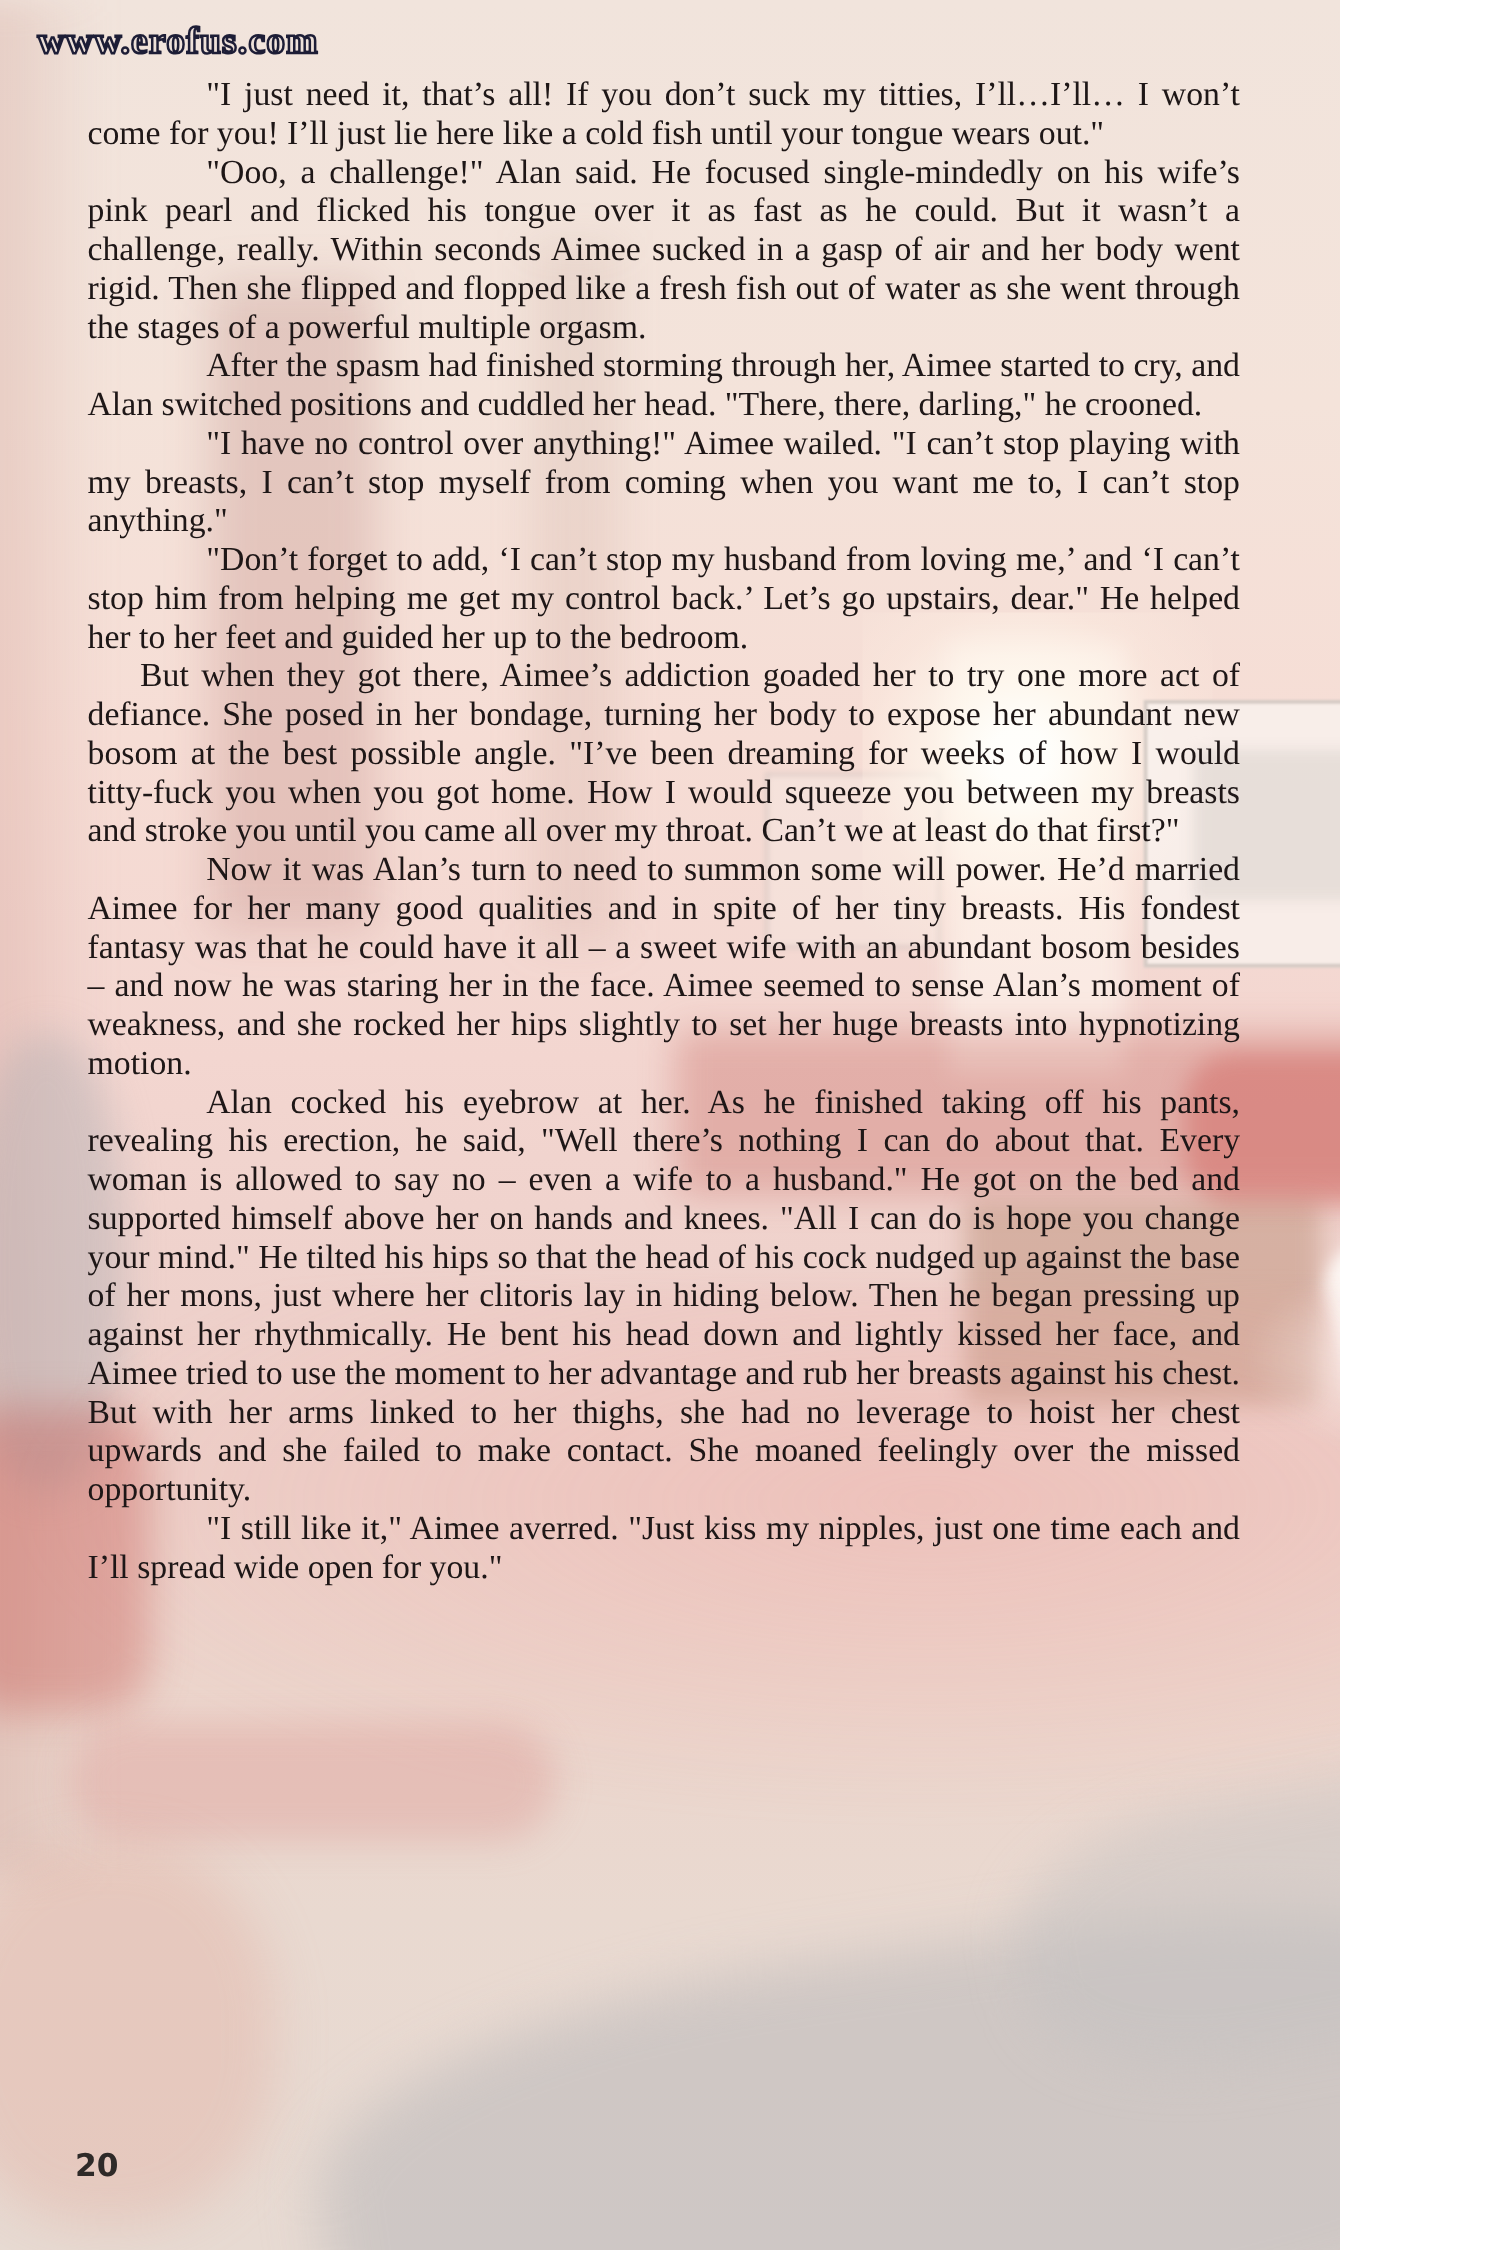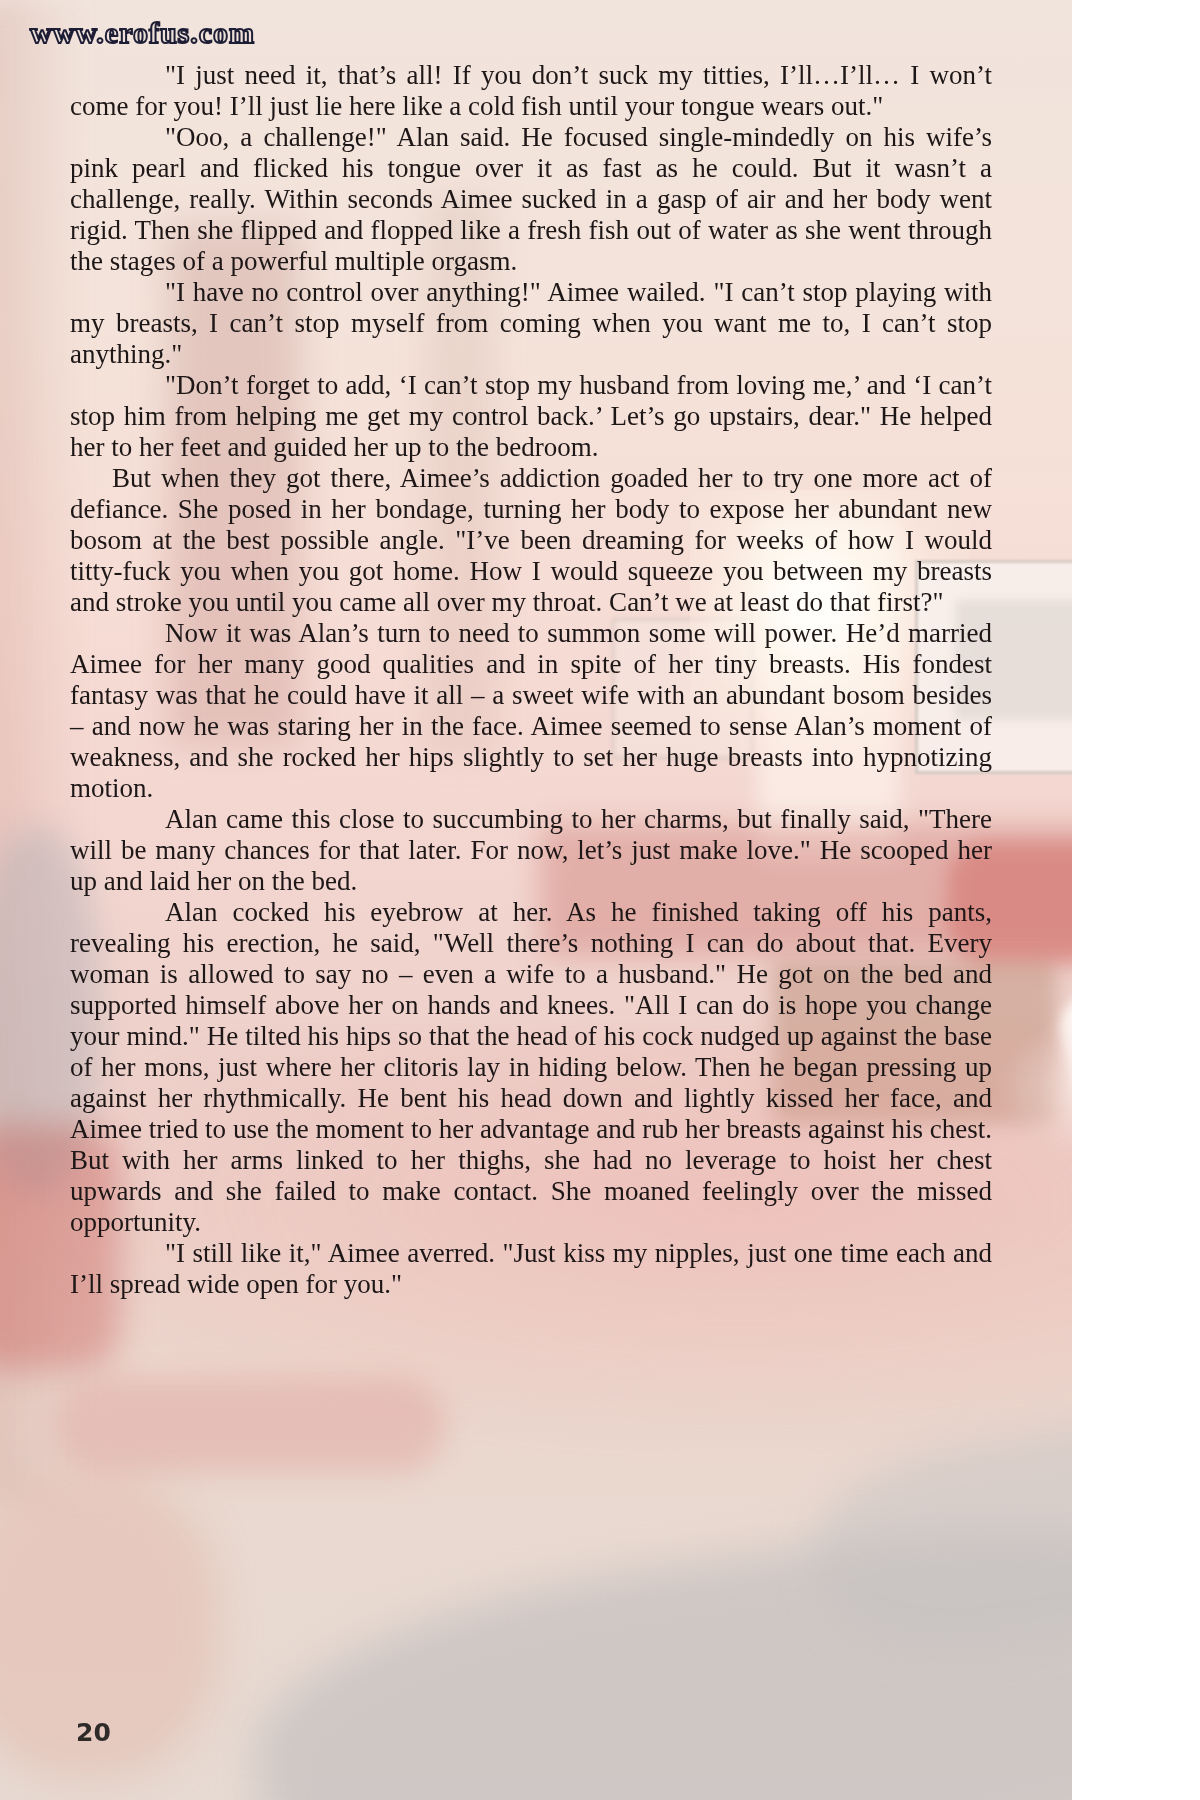--- a/index.html
+++ b/index.html
@@ -88,21 +88,21 @@
     color: #1e1717;
   }
   .story p {
     margin: 0; padding: 0;
     font-size: 27px; line-height: 31px;
     text-align: justify;
     text-indent: 95px;
   }
   .story p.small-indent { text-indent: 42px; }
   .page-number {
-    position: absolute; left: 76px; top: 1718px; z-index: 5;
+    position: absolute; left: 60px; top: 1718px; z-index: 5;
     font-family: "DejaVu Sans", "Liberation Sans", sans-serif;
     font-weight: 600; font-size: 25px; color: #2e2a28; text-align: center;
   }
 </style>
 </head>
 <body>
 
 <div class="page">
 
   <div class="bg-scene">
@@ -127,24 +127,24 @@
     <div class="bg bg-drape1"></div>
     <div class="bg bg-drape2"></div>
     <div class="bg bg-warm-bottomleft"></div>
   </div>
 
   <div class="watermark">www.erofus.com</div>
 
   <div class="story">
       <p>"I just need it, that’s all! If you don’t suck my titties, I’ll…I’ll… I won’t come for you! I’ll just lie here like a cold fish until your tongue wears out."</p>
       <p>"Ooo, a challenge!" Alan said. He focused single-mindedly on his wife’s pink pearl and flicked his tongue over it as fast as he could. But it wasn’t a challenge, really. Within seconds Aimee sucked in a gasp of air and her body went rigid. Then she flipped and flopped like a fresh fish out of water as she went through the stages of a powerful multiple orgasm.</p>
+      <p>After the spasm had finished storming through her, Aimee started to cry, and Alan switched positions and cuddled her head. "There, there, darling," he crooned.</p>
       <p>"I have no control over anything!" Aimee wailed. "I can’t stop playing with my breasts, I can’t stop myself from coming when you want me to, I can’t stop anything."</p>
       <p>"Don’t forget to add, ‘I can’t stop my husband from loving me,’ and ‘I can’t stop him from helping me get my control back.’ Let’s go upstairs, dear." He helped her to her feet and guided her up to the bedroom.</p>
       <p class="small-indent">But when they got there, Aimee’s addiction goaded her to try one more act of defiance. She posed in her bondage, turning her body to expose her abundant new bosom at the best possible angle. "I’ve been dreaming for weeks of how I would titty-fuck you when you got home. How I would squeeze you between my breasts and stroke you until you came all over my throat. Can’t we at least do that first?"</p>
       <p>Now it was Alan’s turn to need to summon some will power. He’d married Aimee for her many good qualities and in spite of her tiny breasts. His fondest fantasy was that he could have it all – a sweet wife with an abundant bosom besides – and now he was staring her in the face. Aimee seemed to sense Alan’s moment of weakness, and she rocked her hips slightly to set her huge breasts into hypnotizing motion.</p>
-      <p>Alan came this close to succumbing to her charms, but finally said, "There will be many chances for that later. For now, let’s just make love." He scooped her up and laid her on the bed.</p>
       <p>Alan cocked his eyebrow at her. As he finished taking off his pants, revealing his erection, he said, "Well there’s nothing I can do about that. Every woman is allowed to say no – even a wife to a husband." He got on the bed and supported himself above her on hands and knees. "All I can do is hope you change your mind." He tilted his hips so that the head of his cock nudged up against the base of her mons, just where her clitoris lay in hiding below. Then he began pressing up against her rhythmically. He bent his head down and lightly kissed her face, and Aimee tried to use the moment to her advantage and rub her breasts against his chest. But with her arms linked to her thighs, she had no leverage to hoist her chest upwards and she failed to make contact. She moaned feelingly over the missed opportunity.</p>
       <p>"I still like it," Aimee averred. "Just kiss my nipples, just one time each and I’ll spread wide open for you."</p>
     </div>
 
   <div class="page-number">20</div>
 
 </div>
 
 </body></html>

